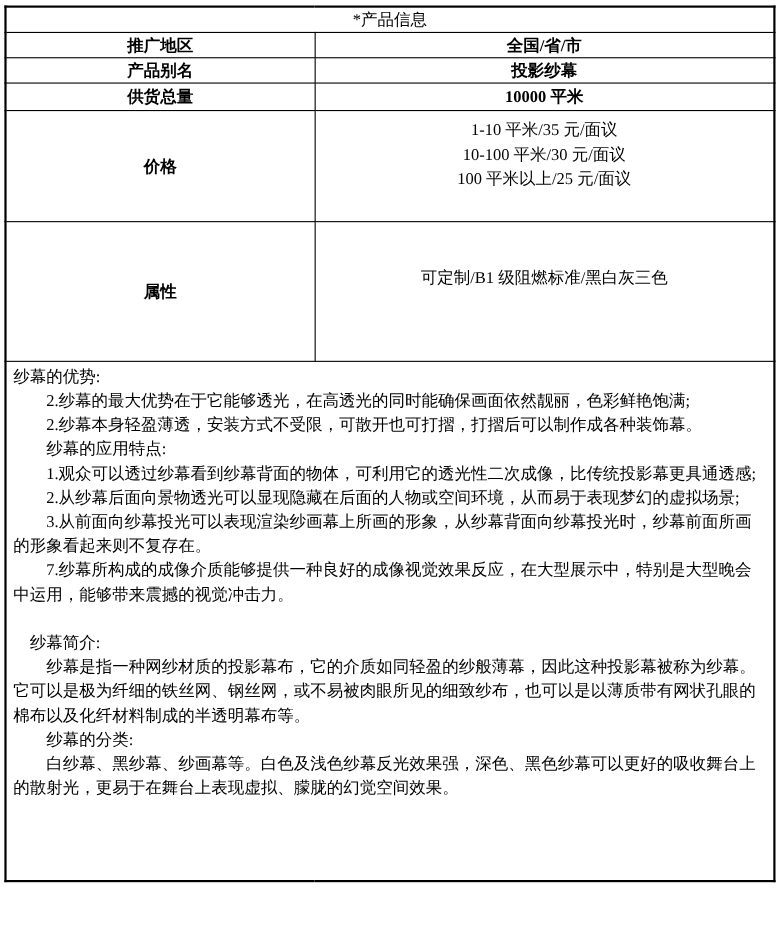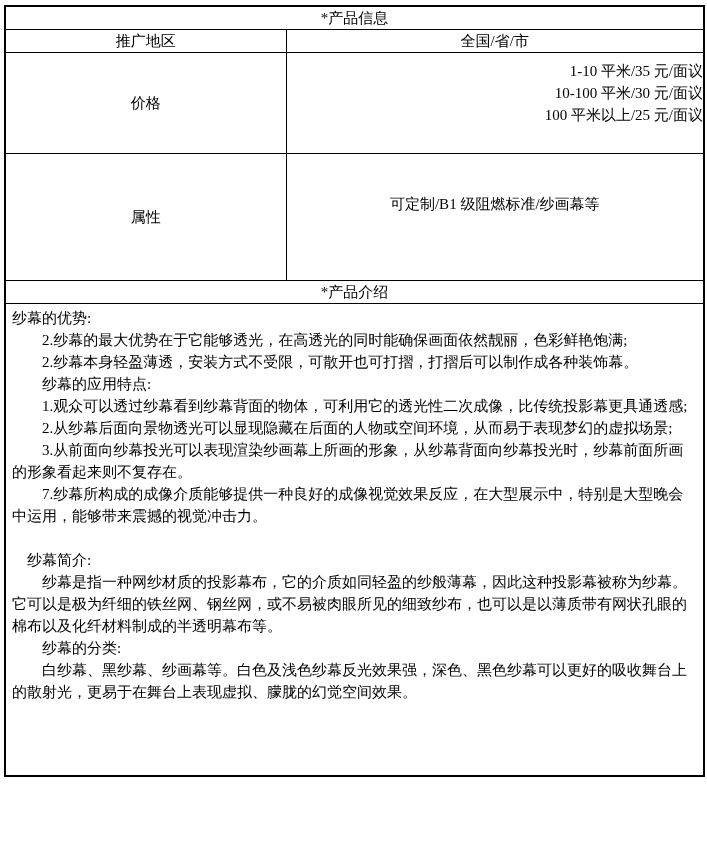--- a/index.html
+++ b/index.html
@@ -28,35 +28,37 @@
     overflow: hidden;
   }
   td.section-hdr {
     height: 21px;
     text-align: center;
     vertical-align: middle;
   }
   td.lbl {
     text-align: center;
     vertical-align: middle;
+    font-weight: bold;
   }
   td.val {
     text-align: center;
     vertical-align: middle;
+    font-weight: bold;
   }
   tr.simple td { height: 22px; text-align: center; }
   tr.supply td { height: 24px; }
   tr.price-row td { height: 93px; }
   td.price-val {
     vertical-align: top;
     padding-top: 7px;
   }
   td.price-val div {
     line-height: 22px;
-    text-align: right;
+    text-align: center;
   }
   tr.attr-row td { height: 100px; }
   td.attr-val {
     vertical-align: middle;
     text-align: center;
     padding-bottom: 26px;
   }
   .bold { font-weight: bold; }
   td.intro-body {
     vertical-align: top;
@@ -80,34 +82,39 @@
     <col style="width:418px">
   </colgroup>
   <tbody>
     <tr class="simple">
       <td class="section-hdr" colspan="2">*产品信息</td>
     </tr>
     <tr class="simple">
       <td class="lbl">推广地区</td>
       <td class="val">全国/省/市</td>
     </tr>
+    <tr class="simple">
+      <td class="lbl">产品别名</td>
+      <td class="val">投影纱幕</td>
+    </tr>
+    <tr class="supple supply">
+      <td class="lbl">供货总量</td>
+      <td class="val">10000 平米</td>
+    </tr>
     <tr class="price-row">
       <td class="lbl">价格</td>
       <td class="price-val">
         <div>1-10 平米/35 元/面议</div>
         <div>10-100 平米/30 元/面议</div>
         <div>100 平米以上/25 元/面议</div>
       </td>
     </tr>
     <tr class="attr-row">
       <td class="lbl">属性</td>
-      <td class="attr-val">可定制/B1 级阻燃标准/纱画幕等</td>
-    </tr>
-    <tr class="simple">
-      <td class="section-hdr" colspan="2">*产品介绍</td>
+      <td class="attr-val">可定制/B1 级阻燃标准/黑白灰三色</td>
     </tr>
     <tr>
       <td class="intro-body" colspan="2" style="height:468px">
         <p>纱幕的优势:</p>
         <p class="ind2">2.纱幕的最大优势在于它能够透光，在高透光的同时能确保画面依然靓丽，色彩鲜艳饱满;</p>
         <p class="ind2">2.纱幕本身轻盈薄透，安装方式不受限，可散开也可打摺，打摺后可以制作成各种装饰幕。</p>
         <p class="ind2">纱幕的应用特点:</p>
         <p class="ind2">1.观众可以透过纱幕看到纱幕背面的物体，可利用它的透光性二次成像，比传统投影幕更具通透感;</p>
         <p class="ind2">2.从纱幕后面向景物透光可以显现隐藏在后面的人物或空间环境，从而易于表现梦幻的虚拟场景;</p>
         <p class="ind2">3.从前面向纱幕投光可以表现渲染纱画幕上所画的形象，从纱幕背面向纱幕投光时，纱幕前面所画的形象看起来则不复存在。</p>

